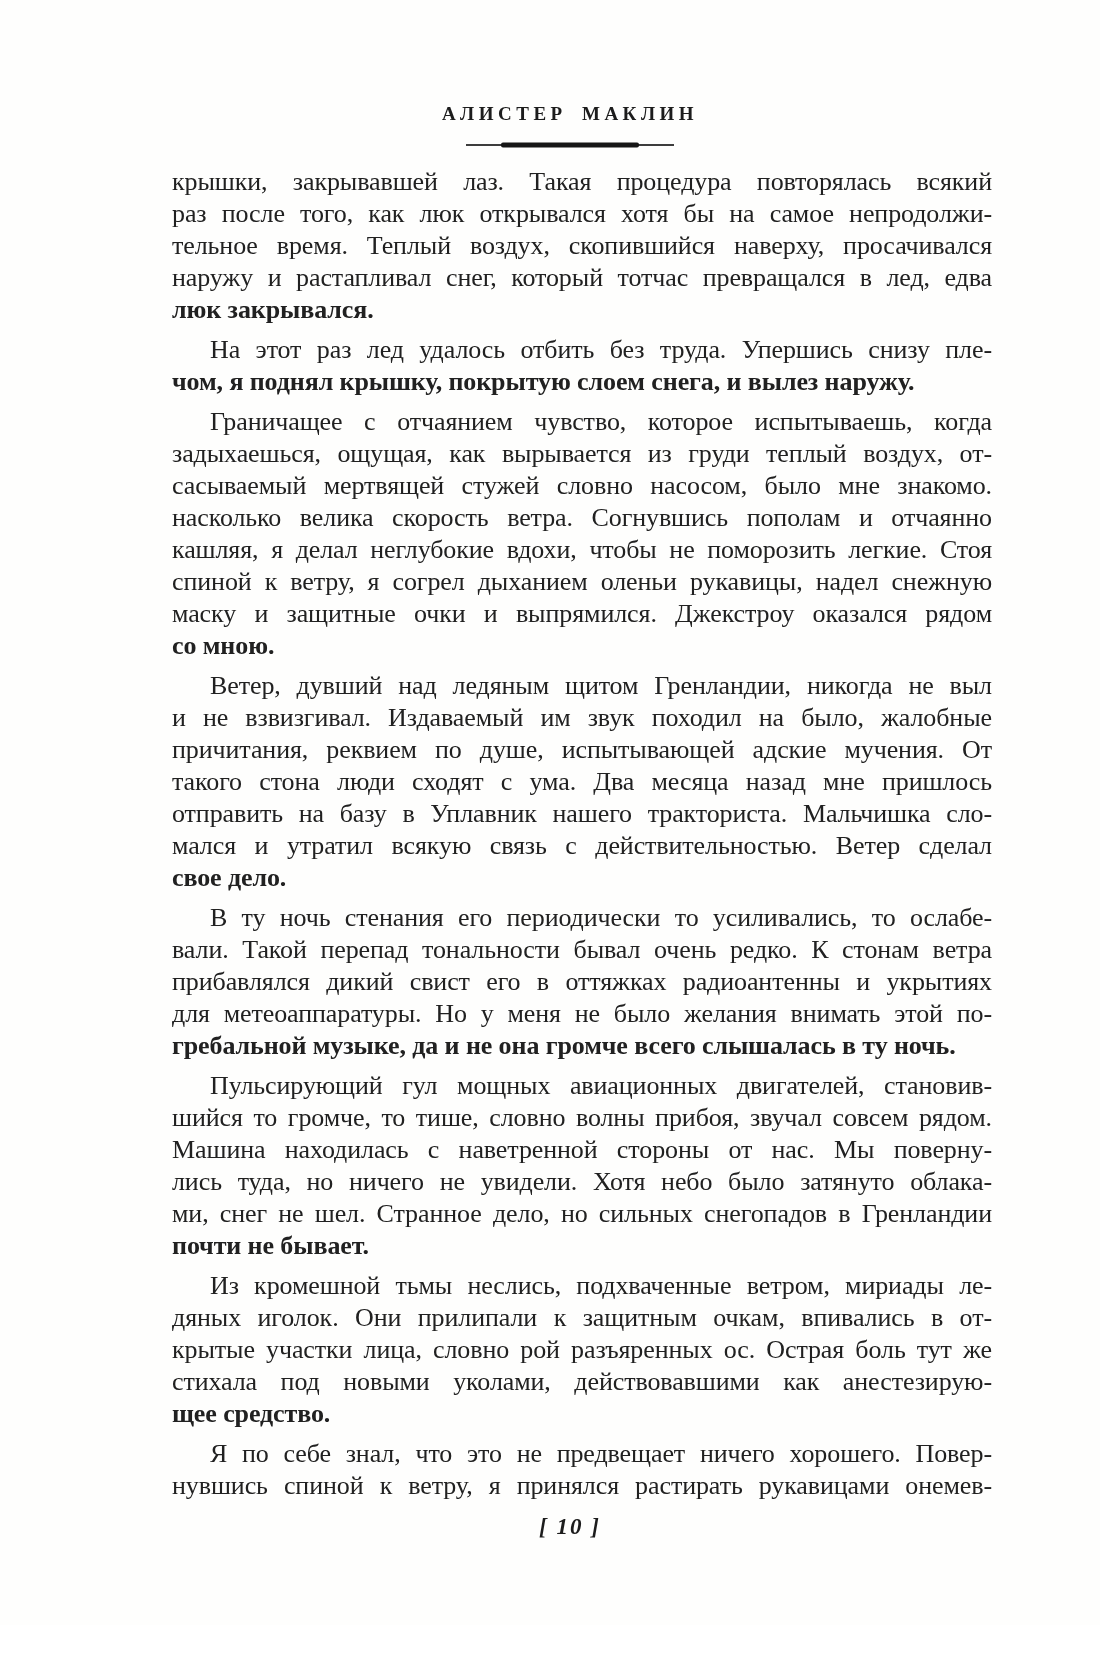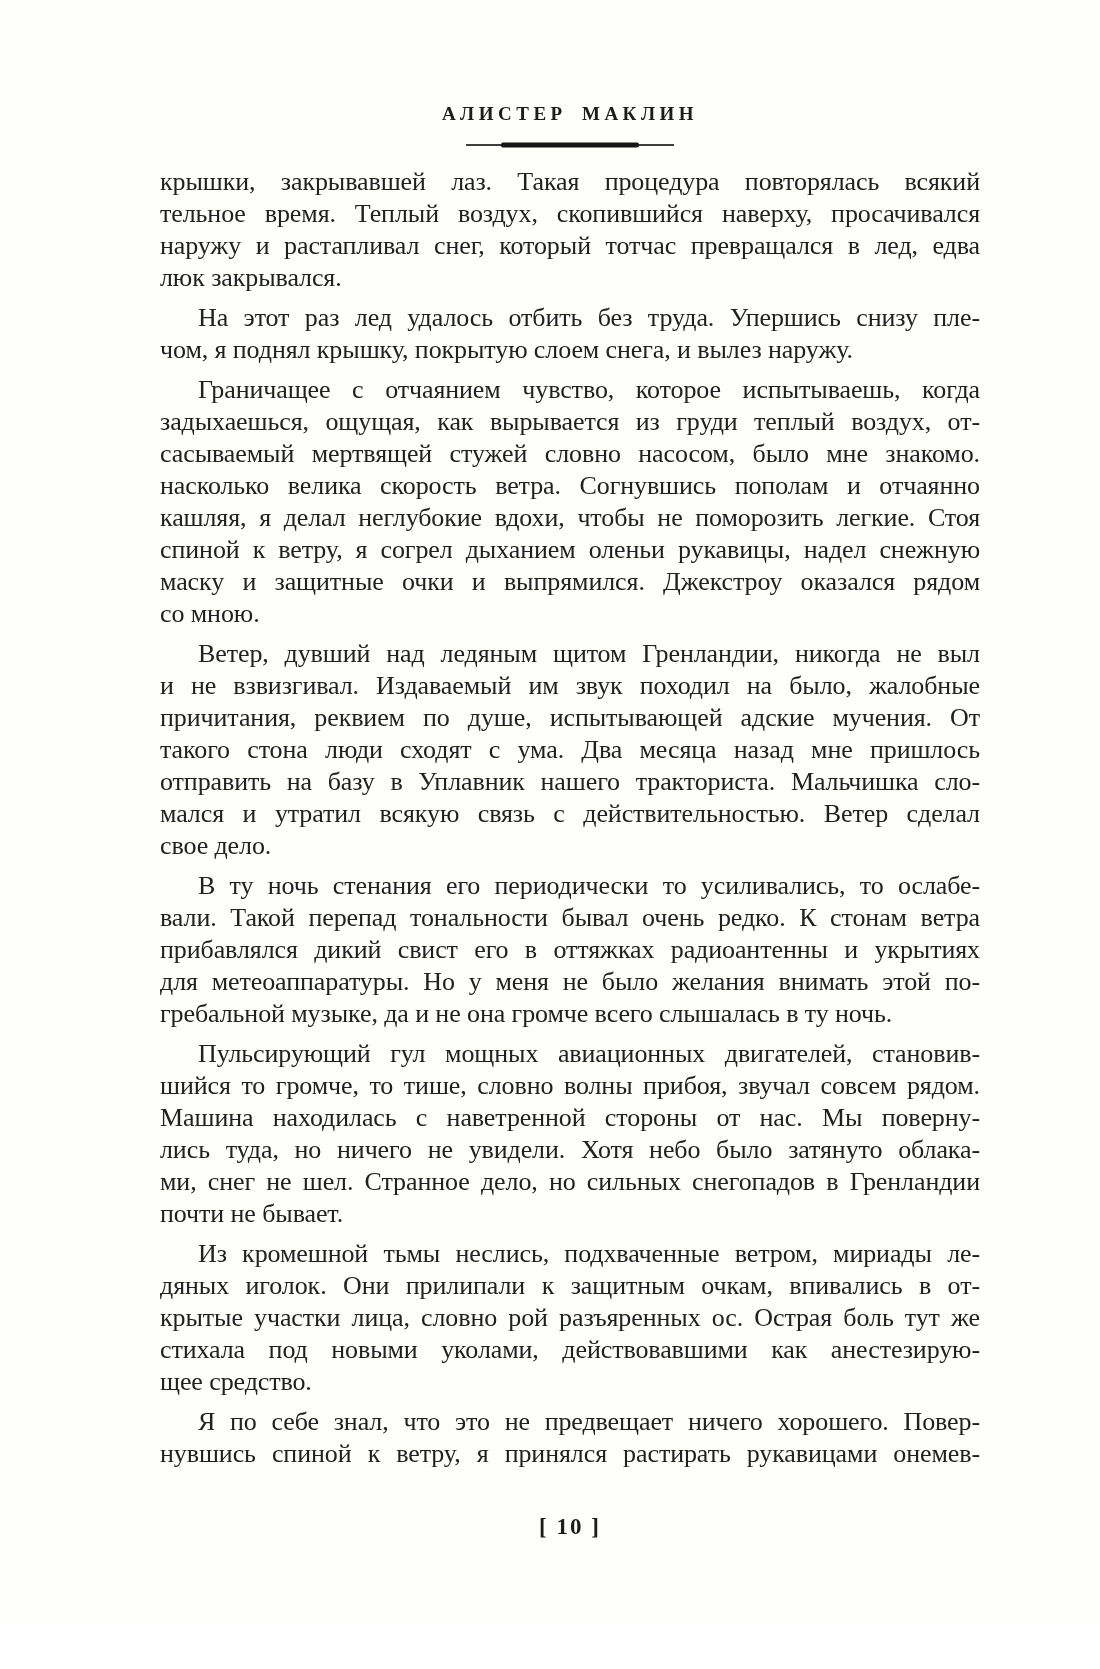--- a/index.html
+++ b/index.html
@@ -49,66 +49,69 @@
     top: 50%;
     width: 138px;
     height: 5px;
     transform: translate(-50%, -50%);
     background: #161616;
     border-radius: 2px;
   }
   .text-block {
     position: absolute;
     top: 166px;
-    left: 160px;
+    left: 172px;
     width: 820px;
   }
   .line {
     font-size: 26px;
     line-height: 32px;
     text-align: justify;
     text-align-last: justify;
     text-justify: inter-word;
     letter-spacing: -0.1px;
     color: #212121;
   }
   .line.natural {
     text-align-last: left;
+    font-weight: bold;
   }
   .line.indent {
     padding-left: 38px;
     margin-top: 8px;
   }
   .page-number {
     position: absolute;
     top: 1514px;
     left: 160px;
     width: 820px;
     text-align: center;
     font-size: 23px;
     font-weight: 700;
     letter-spacing: 2px;
     color: #1c1c1c;
+    font-style: italic;
   }
 </style>
 </head>
 <body>
 
 <div class="page">
 
   <div class="running-head">АЛИСТЕР МАКЛИН</div>
 
   <div class="head-rule">
     <span class="rule-thin"></span>
     <span class="rule-thick"></span>
   </div>
 
   <div class="text-block">
       <div class="paragraph">
         <div class="line">крышки, закрывавшей лаз. Такая процедура повторялась всякий</div>
+        <div class="line">раз после того, как люк открывался хотя бы на самое непродолжи-</div>
         <div class="line">тельное время. Теплый воздух, скопившийся наверху, просачивался</div>
         <div class="line">наружу и растапливал снег, который тотчас превращался в лед, едва</div>
         <div class="line natural">люк закрывался.</div>
       </div>
       <div class="paragraph">
         <div class="line indent">На этот раз лед удалось отбить без труда. Упершись снизу пле-</div>
         <div class="line natural">чом, я поднял крышку, покрытую слоем снега, и вылез наружу.</div>
       </div>
       <div class="paragraph">
         <div class="line indent">Граничащее с отчаянием чувство, которое испытываешь, когда</div>

